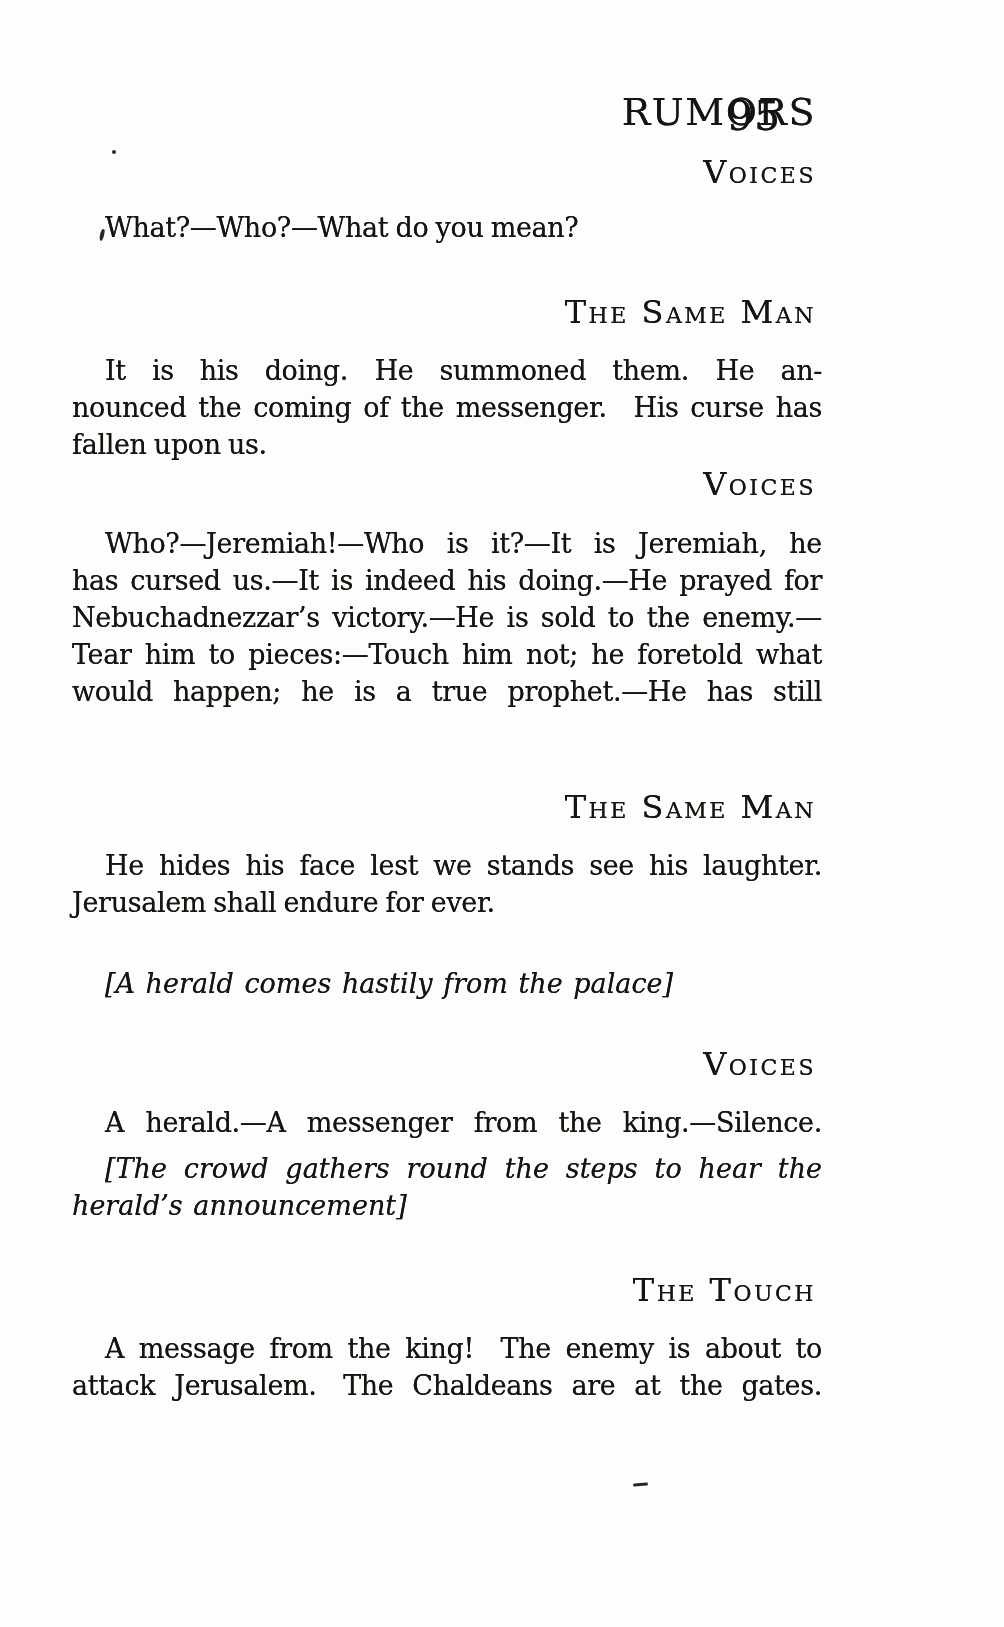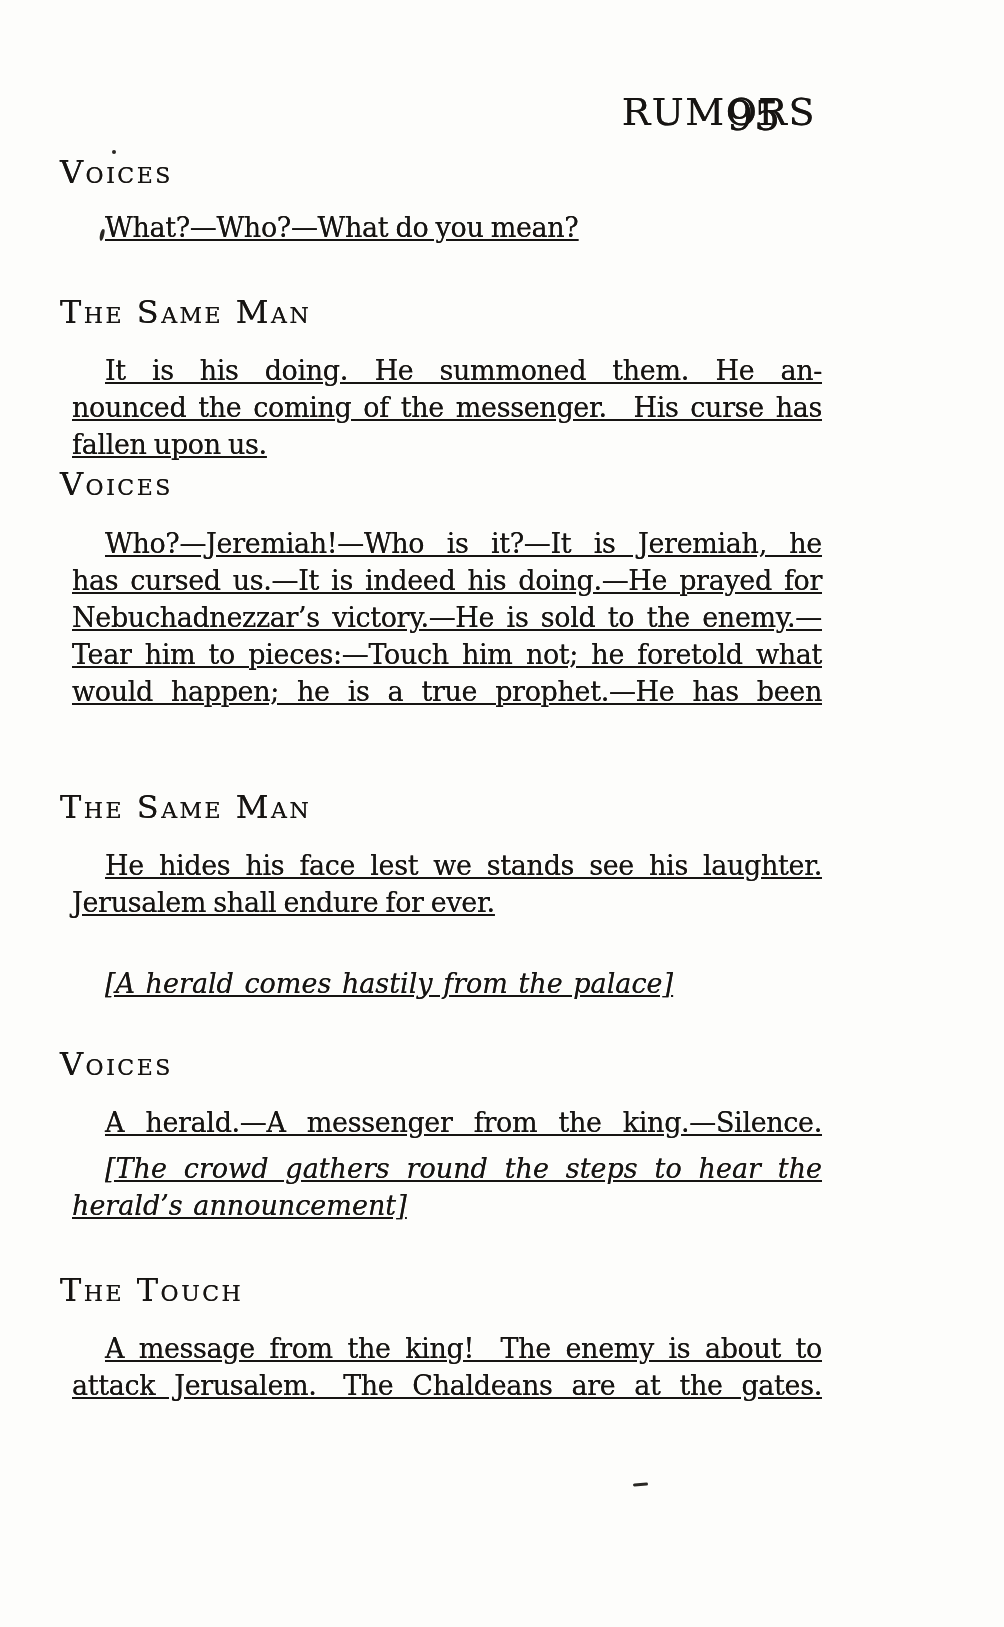--- a/index.html
+++ b/index.html
@@ -19,32 +19,32 @@
     text-align:right;font-size:38px;line-height:38px;
     letter-spacing:1.5px;
   }
   .pagenum{
     position:absolute;left:727px;top:101px;width:60px;
     font-size:41px;line-height:31px;letter-spacing:1px;
   }
   
   .speaker{
     position:absolute;left:60px;width:756px;
-    text-align:left;
+    text-align:right;
     font-size:32px;line-height:32px;
     font-variant-caps:small-caps;
     letter-spacing:2.5px;
   }
   
   .block{
     position:absolute;left:72px;width:750px;
     font-size:27px;line-height:37px;
     letter-spacing:-0.35px;word-spacing:-1px;
   }
-  .block > div{height:37px;overflow:visible;text-decoration:underline;}
+  .block > div{height:37px;overflow:visible;}
   .jl{text-align:justify;text-align-last:justify;}
   .ll{text-align:left;text-align-last:left;}
   .ind{padding-left:33px;}
   .stage{font-style:italic;letter-spacing:0;word-spacing:2px;}
   
   .art{position:absolute;background:#2a2824;}
   .art-dot{left:112px;top:150px;width:4px;height:4px;border-radius:50%;}
   .art-comma{
     left:100px;top:229px;width:4px;height:12px;
     border-radius:60% 40% 60% 60%;transform:rotate(12deg);
@@ -74,21 +74,21 @@
     <div class="jl">nounced the coming of the messenger. His curse has</div>
     <div class="ll">fallen upon us.</div>
   </div>
 
   <div class="speaker" style="top:468px">Voices</div>
   <div class="block" style="top:525px">
     <div class="jl ind">Who?—Jeremiah!—Who is it?—It is Jeremiah, he</div>
     <div class="jl">has cursed us.—It is indeed his doing.—He prayed for</div>
     <div class="jl">Nebuchadnezzar’s victory.—He is sold to the enemy.—</div>
     <div class="jl">Tear him to pieces:—Touch him not; he foretold what</div>
-    <div class="jl">would happen; he is a true prophet.—He has been</div>
+    <div class="jl">would happen; he is a true prophet.—He has still</div>
   </div>
 
   <div class="speaker" style="top:791px">The Same Man</div>
   <div class="block" style="top:847px">
     <div class="jl ind">He hides his face lest we stands see his laughter.</div>
     <div class="ll">Jerusalem shall endure for ever.</div>
   </div>
 
   <div class="block stage" style="top:965px">
     <div class="ll ind">[A herald comes hastily from the palace]</div>

